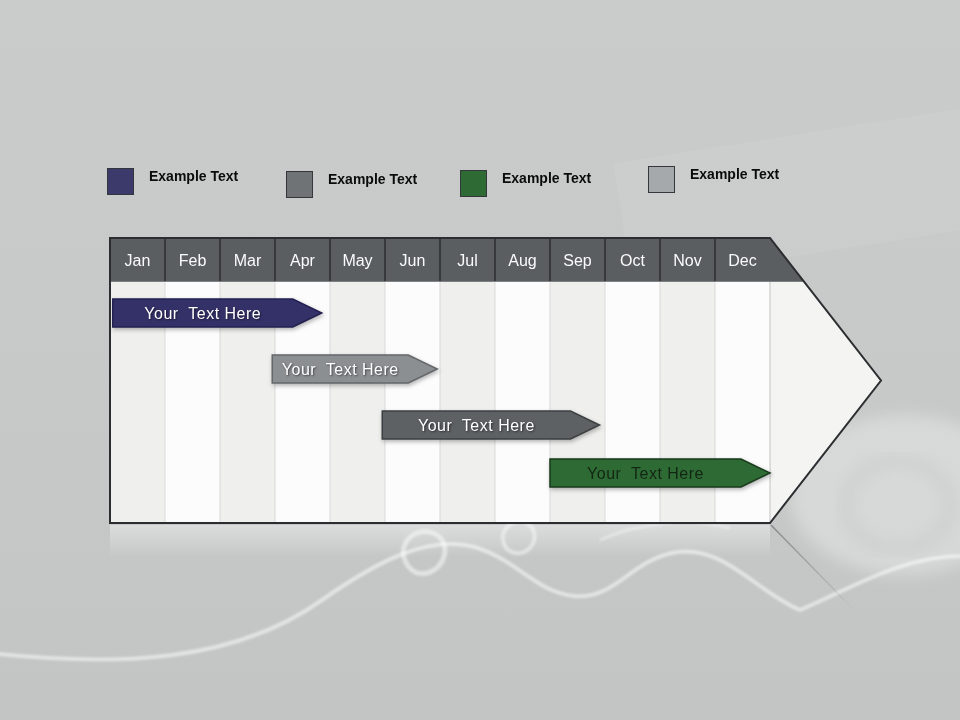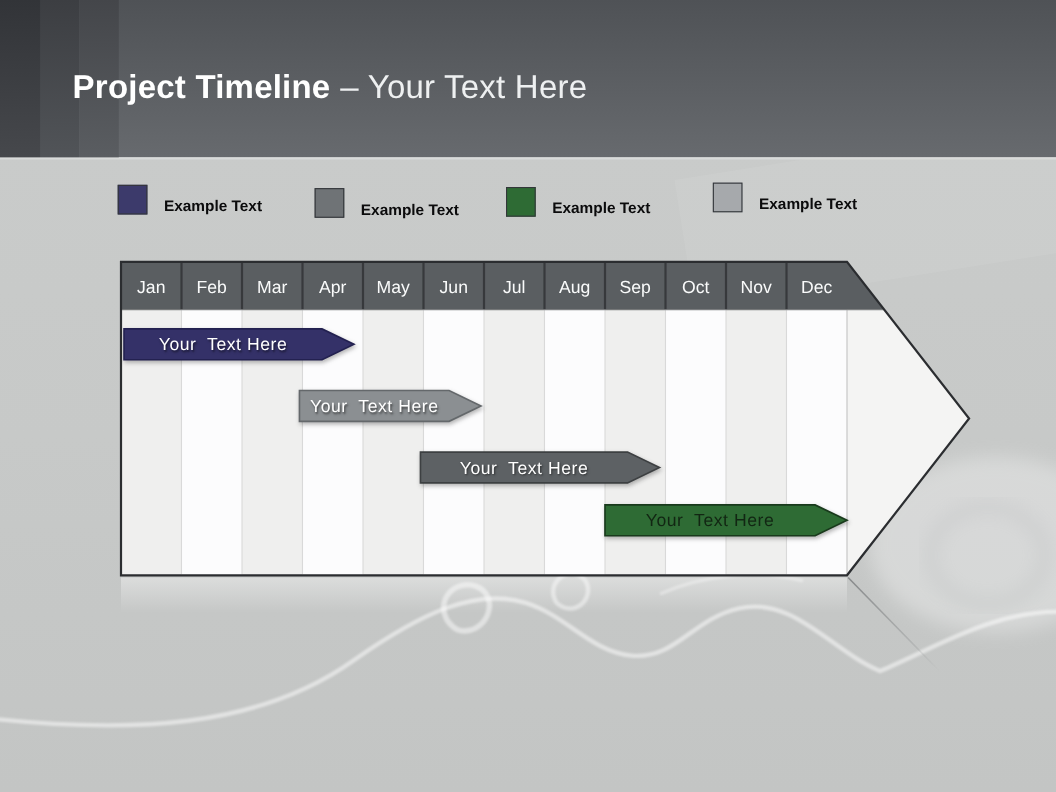--- a/index.html
+++ b/index.html
@@ -12,21 +12,21 @@
           border-bottom:2px solid #d9dbda;}
   .stripe{position:absolute;top:0;height:100%;}
   .s1{left:0;width:37px;background:linear-gradient(180deg,#323438,#46484c);}
   .s2{left:37px;width:35px;background:linear-gradient(180deg,#3c3e42,#515458);}
   .s3{left:72px;width:36px;background:linear-gradient(180deg,#44464a,#5a5d61);}
   .title{position:absolute;left:66px;top:60px;font-size:30px;line-height:40px;
          color:#ffffff;white-space:nowrap;letter-spacing:.2px;}
   .title .t-bold{font-weight:bold;}
   .title .t-rest{font-weight:normal;color:#eef0f1;margin-left:9px;}
   
-  .legend-item{position:absolute;display:flex;align-items:flex-end;}
+  .legend-item{position:absolute;display:flex;align-items:flex-start;}
   .swatch{width:25px;height:25px;border:1px solid #33363a;flex:0 0 auto;}
   .legend-label{margin-left:15px;font-size:14px;font-weight:bold;color:#0b0b0c;}
   
   svg.layer{position:absolute;left:0;top:0;}
   text{font-family:"Liberation Sans",sans-serif;}
   .month-label{fill:#fafbfb;font-size:16px;}
   .bar-label{font-size:16px;letter-spacing:.5px;white-space:pre;}
   .bar-label.shadowed{text-shadow:1px 1.5px 2px rgba(0,0,0,.55);}
   
   .table-reflection{position:absolute;left:110px;top:525px;width:660px;height:32px;
@@ -50,28 +50,20 @@
     <ellipse cx="905" cy="495" rx="115" ry="80" fill="#ffffff" opacity="0.30" filter="url(#b8)"></ellipse>
     <ellipse cx="898" cy="505" rx="52" ry="44" fill="none" stroke="#94979a" stroke-width="7" opacity="0.22" filter="url(#b8)"></ellipse>
     <path d="M-20,652 C120,668 235,662 322,600 C382,558 432,534 478,548
              C516,560 536,592 574,596 C614,600 630,562 672,553
              C722,542 756,592 800,610 C852,588 902,556 962,556" fill="none" stroke="#ffffff" stroke-width="4" opacity="0.5" filter="url(#b2)"></path>
     <path d="M408,566 c-14,-20 6,-40 25,-33 c19,7 14,35 -6,40 c-9,2 -14,-1 -19,-7 z" fill="none" stroke="#ffffff" stroke-width="5" opacity="0.48" filter="url(#b2)"></path>
     <path d="M506,548 c-10,-16 6,-31 20,-25 c14,6 10,27 -5,30 c-7,1 -11,-1 -15,-5 z" fill="none" stroke="#ffffff" stroke-width="4" opacity="0.45" filter="url(#b2)"></path>
     <path d="M600,540 C640,522 690,518 730,528" fill="none" stroke="#ffffff" stroke-width="3" opacity="0.35" filter="url(#b2)"></path>
   </svg>
 
-  <div class="header">
-    <div class="stripe s1"></div>
-    <div class="stripe s2"></div>
-    <div class="stripe s3"></div>
-    <div class="title">
-      <span class="t-bold">Project Timeline</span><span class="t-rest">– Your Text Here</span>
-    </div>
-  </div>
 
   <div id="legend">
       <div class="legend-item" style="left: 107px; top: 168px;">
         <span class="swatch" style="background: rgb(60, 58, 107);"></span>
         <span class="legend-label">Example Text</span>
       </div>
       <div class="legend-item" style="left: 286px; top: 171px;">
         <span class="swatch" style="background: rgb(111, 115, 118);"></span>
         <span class="legend-label">Example Text</span>
       </div>

